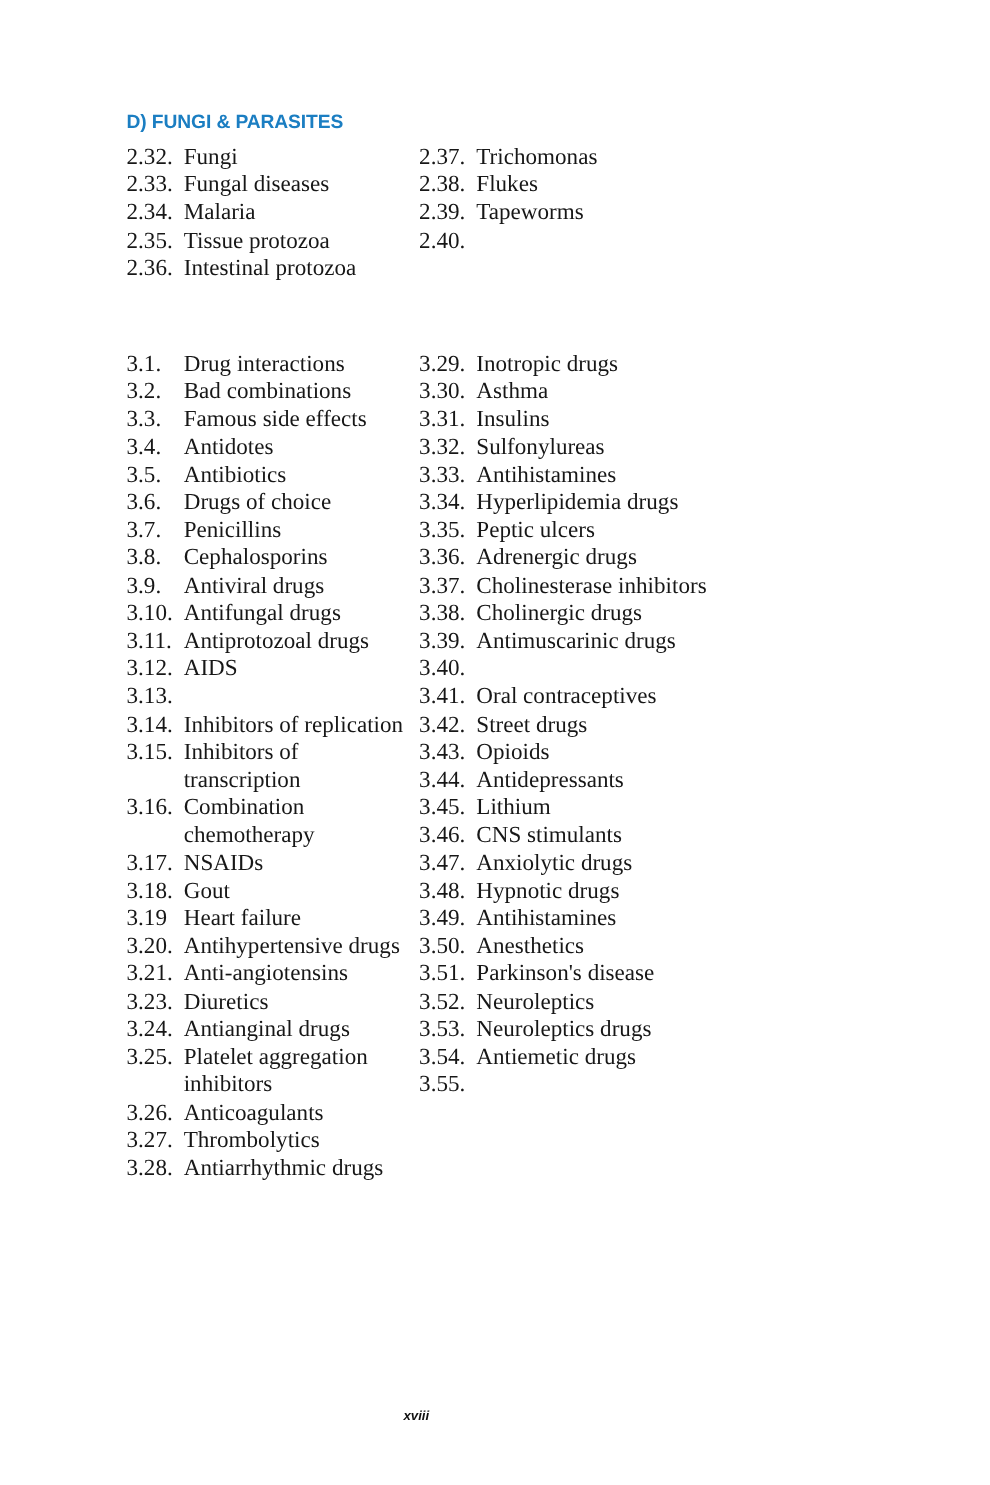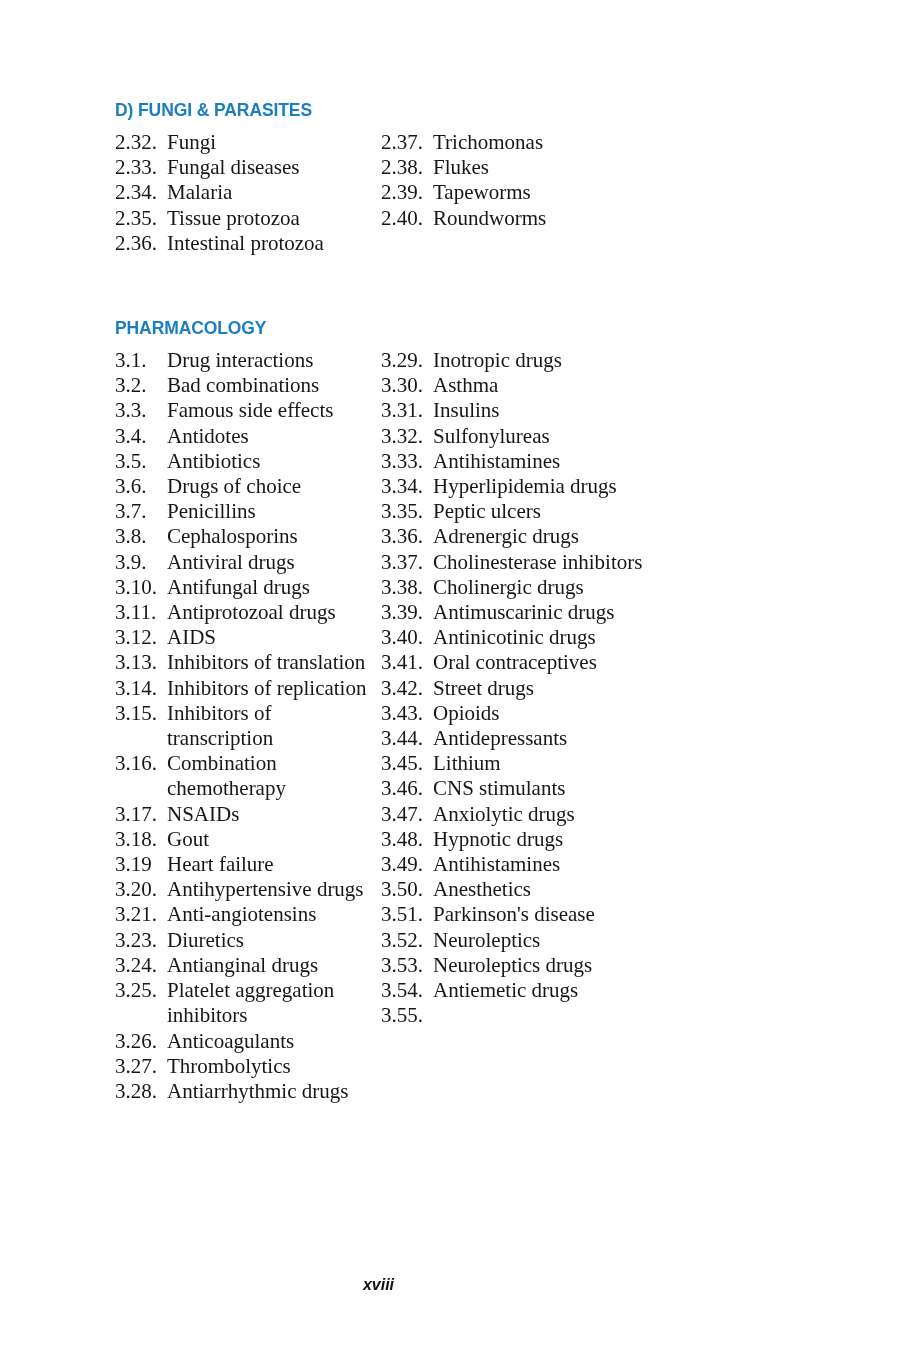--- a/index.html
+++ b/index.html
@@ -69,21 +69,21 @@
   }
   .page-number {
     position: absolute;
     left: 0;
     right: 0;
     bottom: 56px;
     text-align: center;
     font-family: "Liberation Sans", sans-serif;
     font-weight: bold;
     font-style: italic;
-    font-size: 16px;
+    font-size: 12px;
     color: #111111;
   }
 </style>
 </head>
 <body>
 
 <div class="page">
 
   <div class="section-block">
     <div class="section-heading">D) FUNGI &amp; PARASITES</div>
@@ -118,30 +118,28 @@
         <div class="entry">
           <span class="num">2.38.</span>
           <span class="txt">Flukes</span>
         </div>
         <div class="entry">
           <span class="num">2.39.</span>
           <span class="txt">Tapeworms</span>
         </div>
         <div class="entry">
           <span class="num">2.40.</span>
-          <span class="txt">Roundworms</span>
         </div>
       </div>
     </div>
   </div>
 
   <div class="gap-after-fungi"></div>
 
   <div class="section-block">
-    <div class="section-heading">PHARMACOLOGY</div>
     <div class="columns">
       <div class="col col-left">
         <div class="entry">
           <span class="num">3.1.</span>
           <span class="txt">Drug interactions</span>
         </div>
         <div class="entry">
           <span class="num">3.2.</span>
           <span class="txt">Bad combinations</span>
         </div>
@@ -180,21 +178,20 @@
         <div class="entry">
           <span class="num">3.11.</span>
           <span class="txt">Antiprotozoal drugs</span>
         </div>
         <div class="entry">
           <span class="num">3.12.</span>
           <span class="txt">AIDS</span>
         </div>
         <div class="entry">
           <span class="num">3.13.</span>
-          <span class="txt">Inhibitors of translation</span>
         </div>
         <div class="entry">
           <span class="num">3.14.</span>
           <span class="txt">Inhibitors of replication</span>
         </div>
         <div class="entry">
           <span class="num">3.15.</span>
           <span class="txt">Inhibitors of transcription</span>
         </div>
         <div class="entry">
@@ -286,21 +283,20 @@
         <div class="entry">
           <span class="num">3.38.</span>
           <span class="txt">Cholinergic drugs</span>
         </div>
         <div class="entry">
           <span class="num">3.39.</span>
           <span class="txt">Antimuscarinic drugs</span>
         </div>
         <div class="entry">
           <span class="num">3.40.</span>
-          <span class="txt">Antinicotinic drugs</span>
         </div>
         <div class="entry">
           <span class="num">3.41.</span>
           <span class="txt">Oral contraceptives</span>
         </div>
         <div class="entry">
           <span class="num">3.42.</span>
           <span class="txt">Street drugs</span>
         </div>
         <div class="entry">

